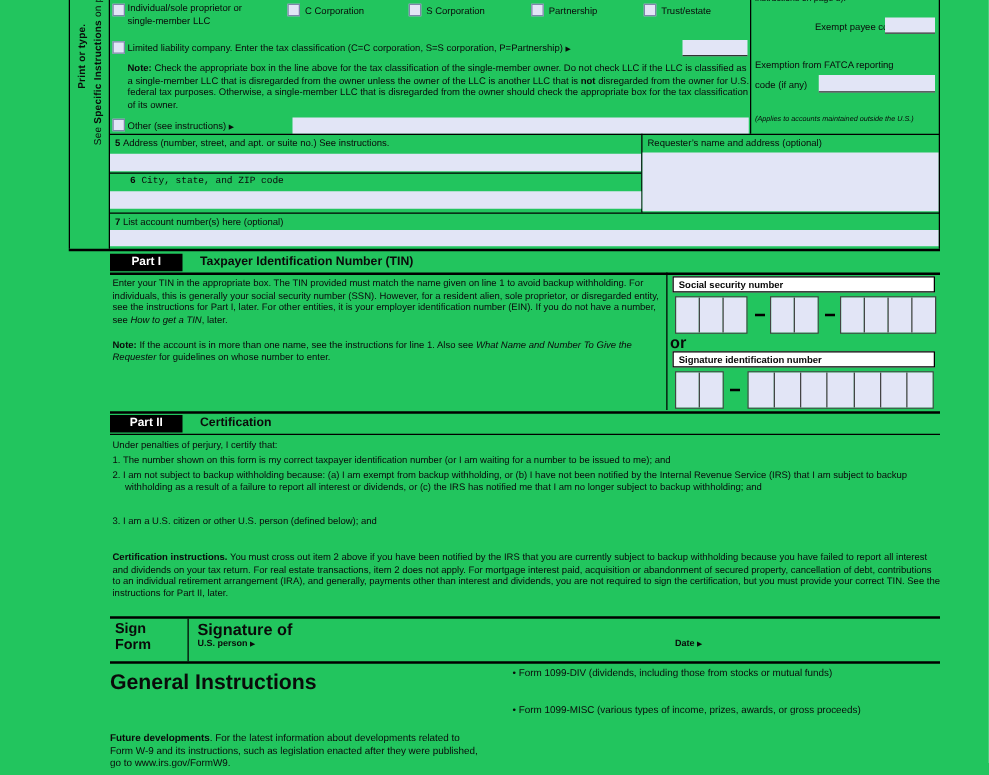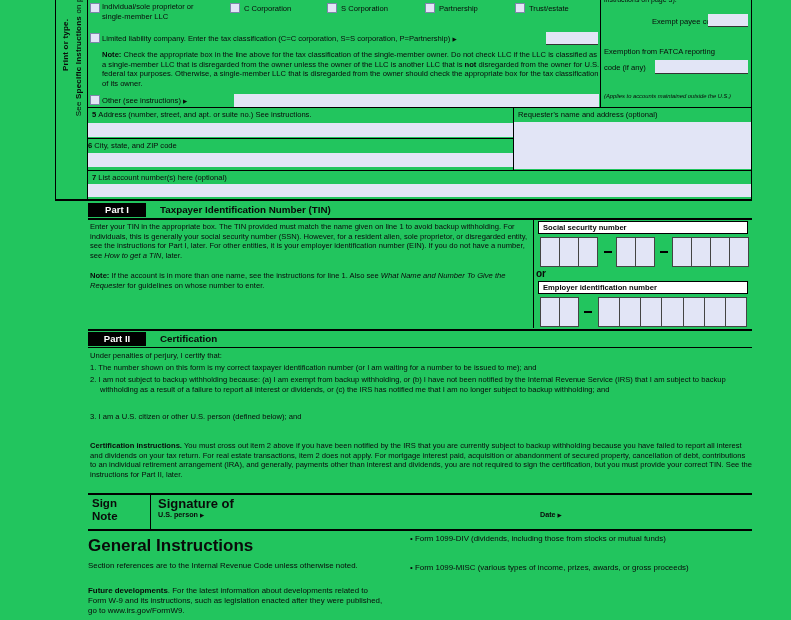--- a/index.html
+++ b/index.html
@@ -103,21 +103,21 @@
 
     <div class="hline" style="top:107px;left:0;width:664px;"></div>
     <div class="abs" style="left:4px;top:110px;"><span class="b">5</span>&nbsp;<span>Address (number, street, and apt. or suite no.) See instructions.</span></div>
     <span class="field" style="left:0;top:123px;width:425px;height:14px;"></span>
 
     <div class="vline" style="left:425px;top:107px;height:63px;"></div>
     <span class="abs" style="left:430px;top:110px;">Requester’s name and address (optional)</span>
     <span class="field" style="left:426px;top:122px;width:237px;height:47px;"></span>
 
     <div class="hline" style="top:138px;left:0;width:425px;"></div>
-    <div class="abs" style="left:0;top:141px;"><span class="b">6</span>&nbsp;<span>City, state, and ZIP code</span></div>
+    <div class="abs" style="left:16px;top:141px;font-family:Liberation Mono, monospace;"><span class="b">6</span>&nbsp;<span>City, state, and ZIP code</span></div>
     <span class="field" style="left:0;top:153px;width:425px;height:14px;"></span>
 
     <div class="hline" style="top:170px;left:0;width:664px;"></div>
     <div class="abs" style="left:4px;top:173px;"><span class="b">7</span>&nbsp;<span>List account number(s) here (optional)</span></div>
     <span class="field" style="left:0;top:184px;width:663px;height:13px;"></span>
 
     <div class="vline" style="left:663px;top:0;height:199px;"></div>
   </div>
 
   <div class="hline2" style="top:199px;left:55px;width:697px;"></div>
@@ -142,23 +142,23 @@
     <span class="cell"></span>
       <span class="cell"></span>
   </div>
   <div class="dash" style="left:660px;top:251px;"></div>
   <div class="cellgroup" style="left:672px;top:237px;width:77px;">
     <span class="cell"></span>
       <span class="cell"></span>
       <span class="cell"></span>
       <span class="cell"></span>
   </div>
-  <div class="abs b" style="left:536px;top:269px;font-size:10px;">or</div>
-
-  <div class="boxlabel" style="left:538px;top:281px;">Employer identification number</div>
+  <div class="abs b" style="left:536px;top:269px;font-size:13px;">or</div>
+
+  <div class="boxlabel" style="left:538px;top:281px;">Signature identification number</div>
   <div class="cellgroup" style="left:540px;top:297px;width:39px;">
     <span class="cell"></span>
       <span class="cell"></span>
   </div>
   <div class="dash" style="left:584px;top:311px;"></div>
   <div class="cellgroup" style="left:598px;top:297px;width:149px;">
     <span class="cell"></span>
       <span class="cell"></span>
       <span class="cell"></span>
       <span class="cell"></span>
@@ -174,29 +174,28 @@
 
   <div class="abs" style="left:90px;top:351px;">Under penalties of perjury, I certify that:</div>
   <div class="item" style="top:363px;">1. The number shown on this form is my correct taxpayer identification number (or I am waiting for a number to be issued to me); and</div>
   <div class="item" style="top:375px;">2. I am not subject to backup withholding because: (a) I am exempt from backup withholding, or (b) I have not been notified by the Internal Revenue Service (IRS) that I am subject to backup withholding as a result of a failure to report all interest or dividends, or (c) the IRS has notified me that I am no longer subject to backup withholding; and</div>
   <div class="item" style="top:412px;">3. I am a U.S. citizen or other U.S. person (defined below); and</div>
   <div class="para" style="left:90px;top:441px;width:662px;"><span class="b">Certification instructions.</span><span> You must cross out item 2 above if you have been notified by the IRS that you are currently subject to backup withholding because you have failed to report all interest and dividends on your tax return. For real estate transactions, item 2 does not apply. For mortgage interest paid, acquisition or abandonment of secured property, cancellation of debt, contributions to an individual retirement arrangement (IRA), and generally, payments other than interest and dividends, you are not required to sign the certification, but you must provide your correct TIN. See the instructions for Part II, later.</span></div>
 
   <div class="hline2" style="top:493px;left:88px;width:664px;"></div>
   <div class="abs b" style="left:92px;top:497px;font-size:11.5px;line-height:13px;">
     <div>Sign</div>
-    <div>Note</div>
+    <div>Form</div>
   </div>
   <div class="vline" style="left:150px;top:495px;height:34px;"></div>
   <div class="abs b" style="left:158px;top:499px;font-size:13px;">Signature of</div>
   <div class="abs b" style="left:158px;top:510px;font-size:7.2px;"><span>U.S. person </span><span class="arrow">▶</span></div>
   <div class="abs" style="left:230px;top:508px;width:290px;height:16px;"></div>
   <div class="abs b" style="left:540px;top:510px;font-size:7.2px;"><span>Date </span><span class="arrow">▶</span></div>
   <div class="abs" style="left:570px;top:508px;width:180px;height:16px;"></div>
   <div class="hline2" style="top:529px;left:88px;width:664px;"></div>
 
   <div class="abs b" style="left:88px;top:536px;font-size:17px;line-height:19px;">General Instructions</div>
-  <div class="para gi-body" style="left:88px;top:561px;width:300px;">Section references are to the Internal Revenue Code unless otherwise noted.</div>
   <div class="para gi-body" style="left:88px;top:586px;width:300px;"><span class="b">Future developments</span><span>. For the latest information about developments related to Form W-9 and its instructions, such as legislation enacted after they were published, go to www.irs.gov/FormW9.</span></div>
   <div class="para gi-body" style="left:410px;top:534px;width:342px;">• Form 1099-DIV (dividends, including those from stocks or mutual funds)</div>
   <div class="para gi-body" style="left:410px;top:563px;width:342px;">• Form 1099-MISC (various types of income, prizes, awards, or gross proceeds)</div>
 
 </div>
 
 </body></html>

